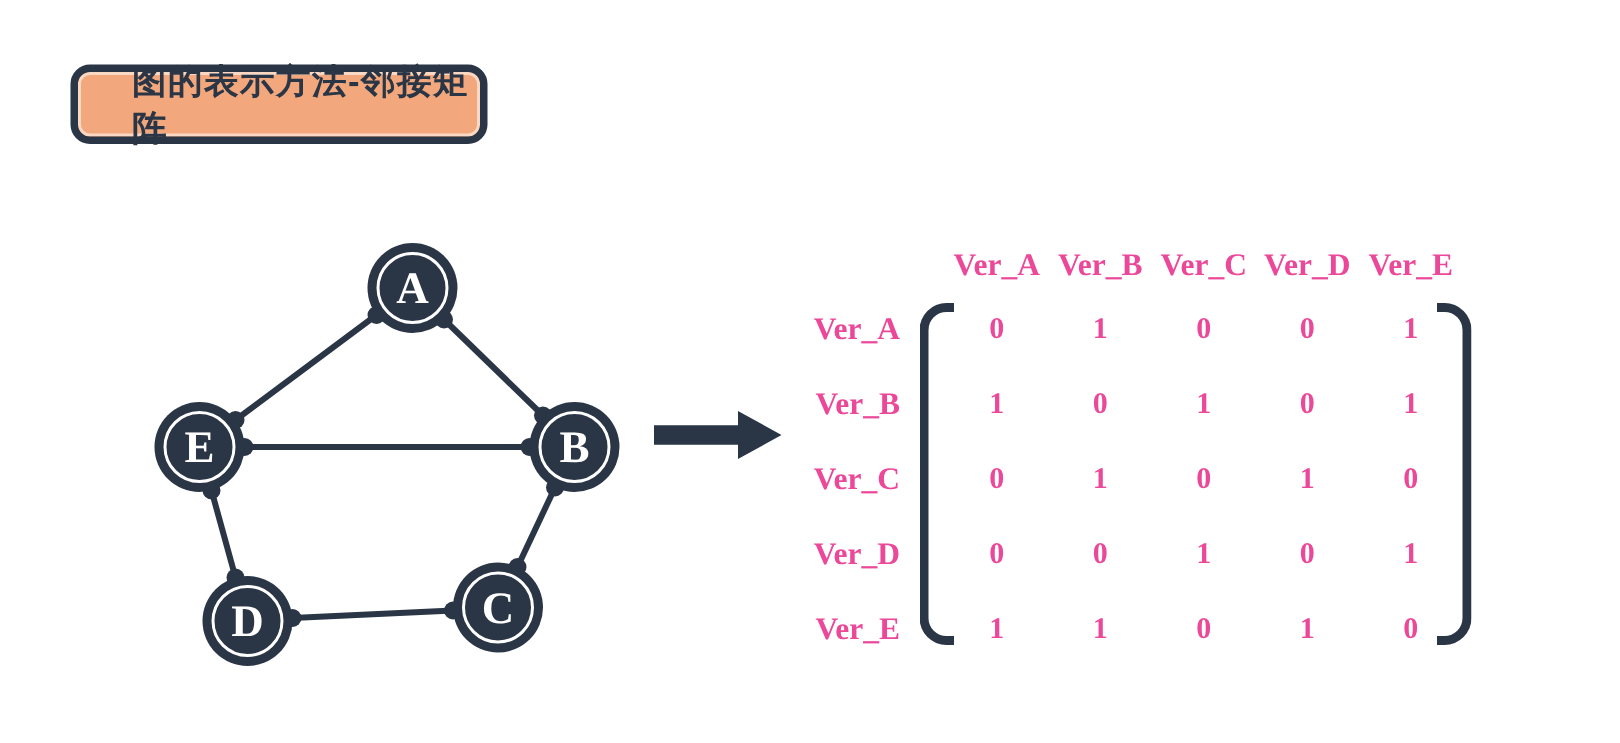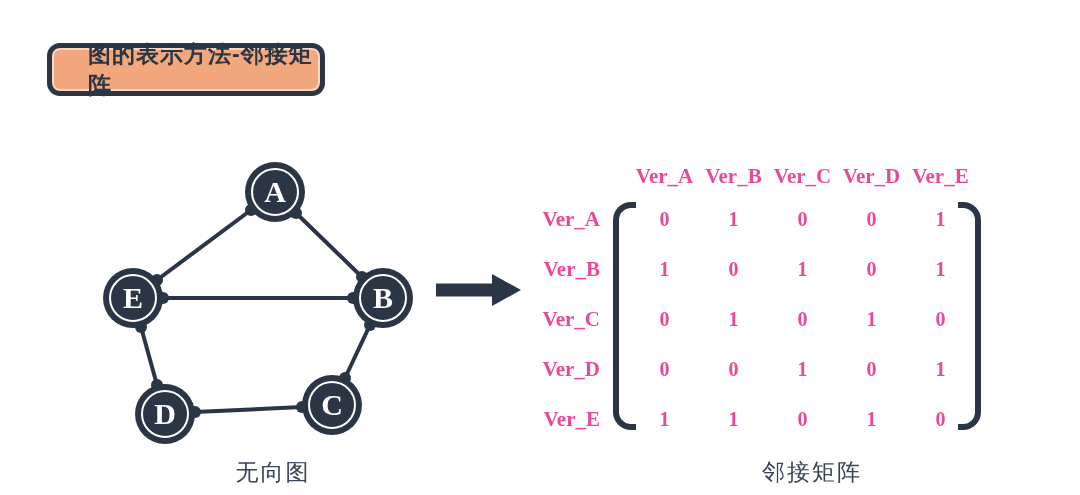--- a/index.html
+++ b/index.html
@@ -212,16 +212,14 @@
     <div class="m-cell">1</div>
     <div class="m-cell">1</div>
     <div class="m-cell">0</div>
     <div class="m-cell">1</div>
     <div class="m-cell">0</div>
   </div>
 
   <div class="bracket bracket-left"></div>
   <div class="bracket bracket-right"></div>
 
-  <div class="caption caption-graph">无向图</div>
-  <div class="caption caption-matrix">邻接矩阵</div>
 
 </div>
 
 </body></html>

